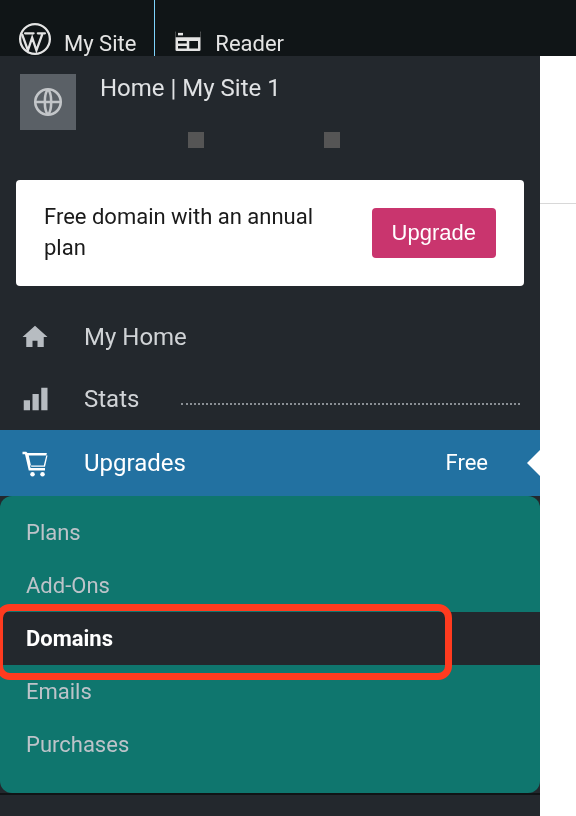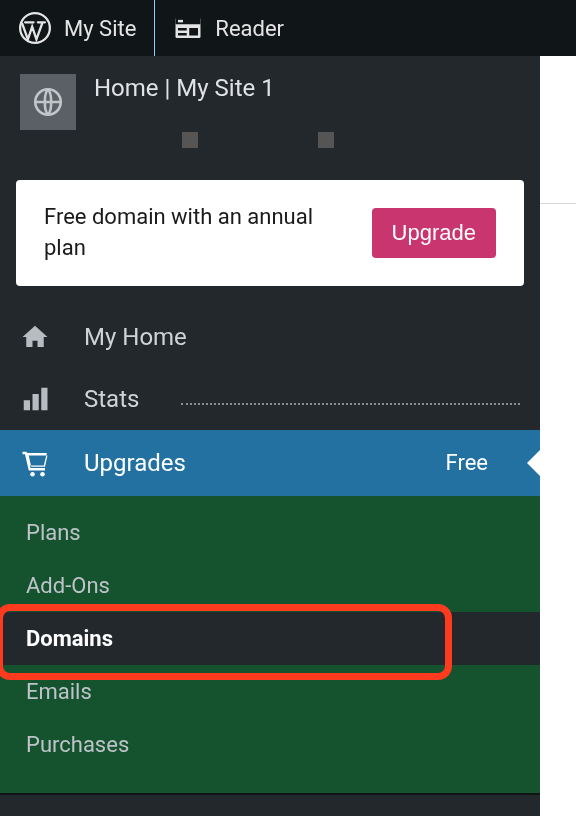--- a/index.html
+++ b/index.html
@@ -11,21 +11,21 @@
       overflow: hidden;
     }
     .topbar {
       height: 56px;
       background: #101517;
       display: flex;
       align-items: stretch;
     }
     .topbar-item {
       display: flex;
-      align-items: center;
+      align-items: flex-end;
       color: #e4e4e4;
       font-size: 22px;
       padding: 0 18px;
       gap: 12px;
     }
     .topbar-item.mysite {
       background: #101517;
       border-right: none;
     }
     .topbar-item.reader {
@@ -35,21 +35,21 @@
     .sidebar {
       width: 540px;
       background: #23282d;
       height: 760px;
       position: relative;
     }
     .site-header {
       padding: 18px 20px 20px 20px;
       display: flex;
       align-items: flex-start;
-      gap: 18px;
+      gap: 24px;
     }
     .site-avatar {
       width: 56px;
       height: 56px;
       background: #5a6066;
       display: flex;
       align-items: center;
       justify-content: center;
     }
     .site-title {
@@ -133,22 +133,23 @@
       position: absolute;
       right: -1px;
       top: 50%;
       transform: translateY(-50%);
       width: 0; height: 0;
       border-top: 14px solid transparent;
       border-bottom: 14px solid transparent;
       border-right: 14px solid #fff;
     }
     .submenu {
-      background: #14532d;
+      background: #0f766e;
       padding: 10px 0 22px 0;
+      border-radius: 12px;
     }
     .submenu-item {
       padding: 14px 26px;
       color: #bdc3c9;
       font-size: 22px;
       cursor: pointer;
     }
     .submenu-item.active {
       color: #fff;
       font-weight: 700;

